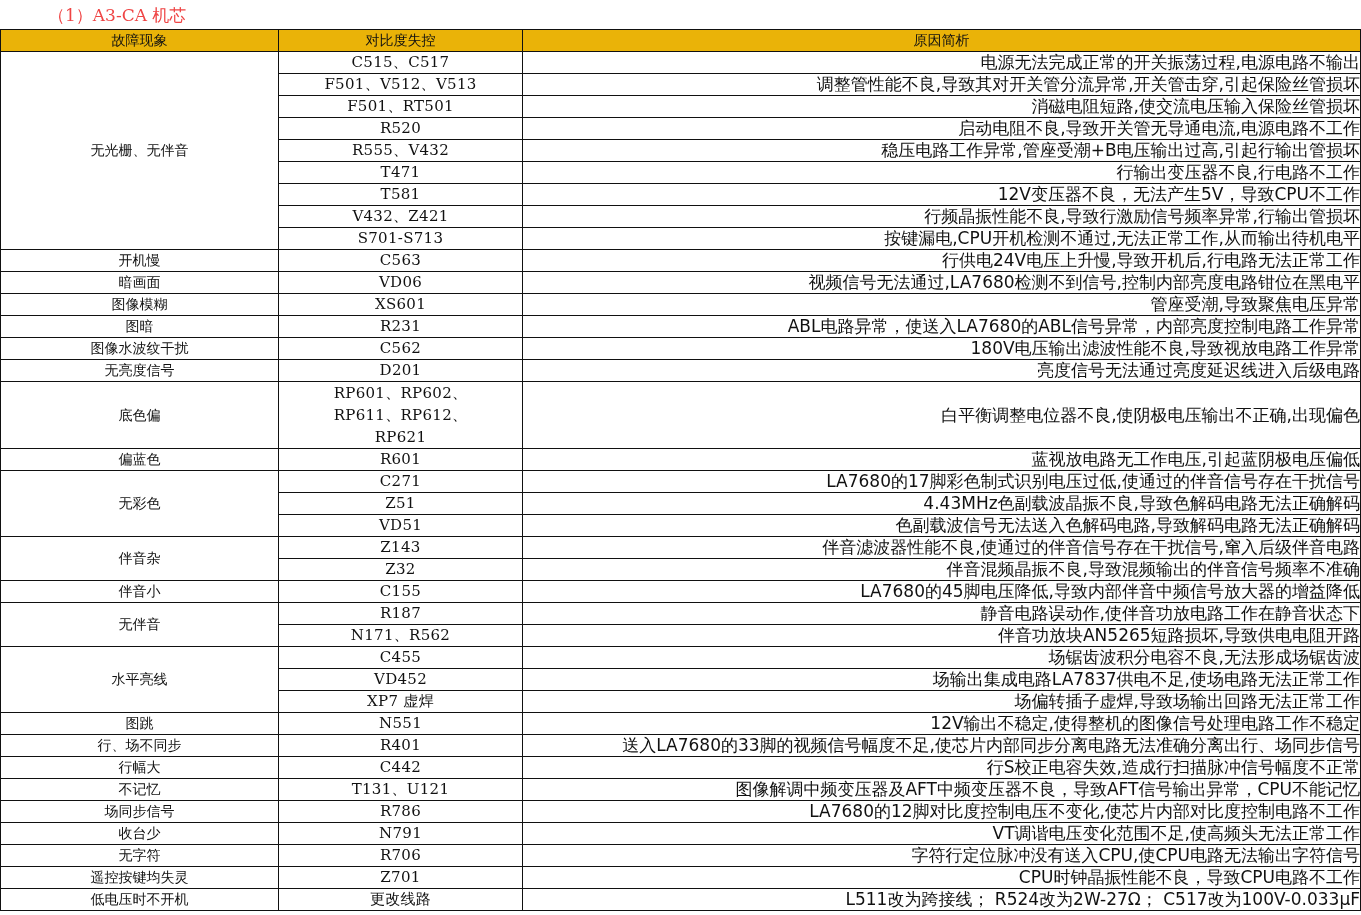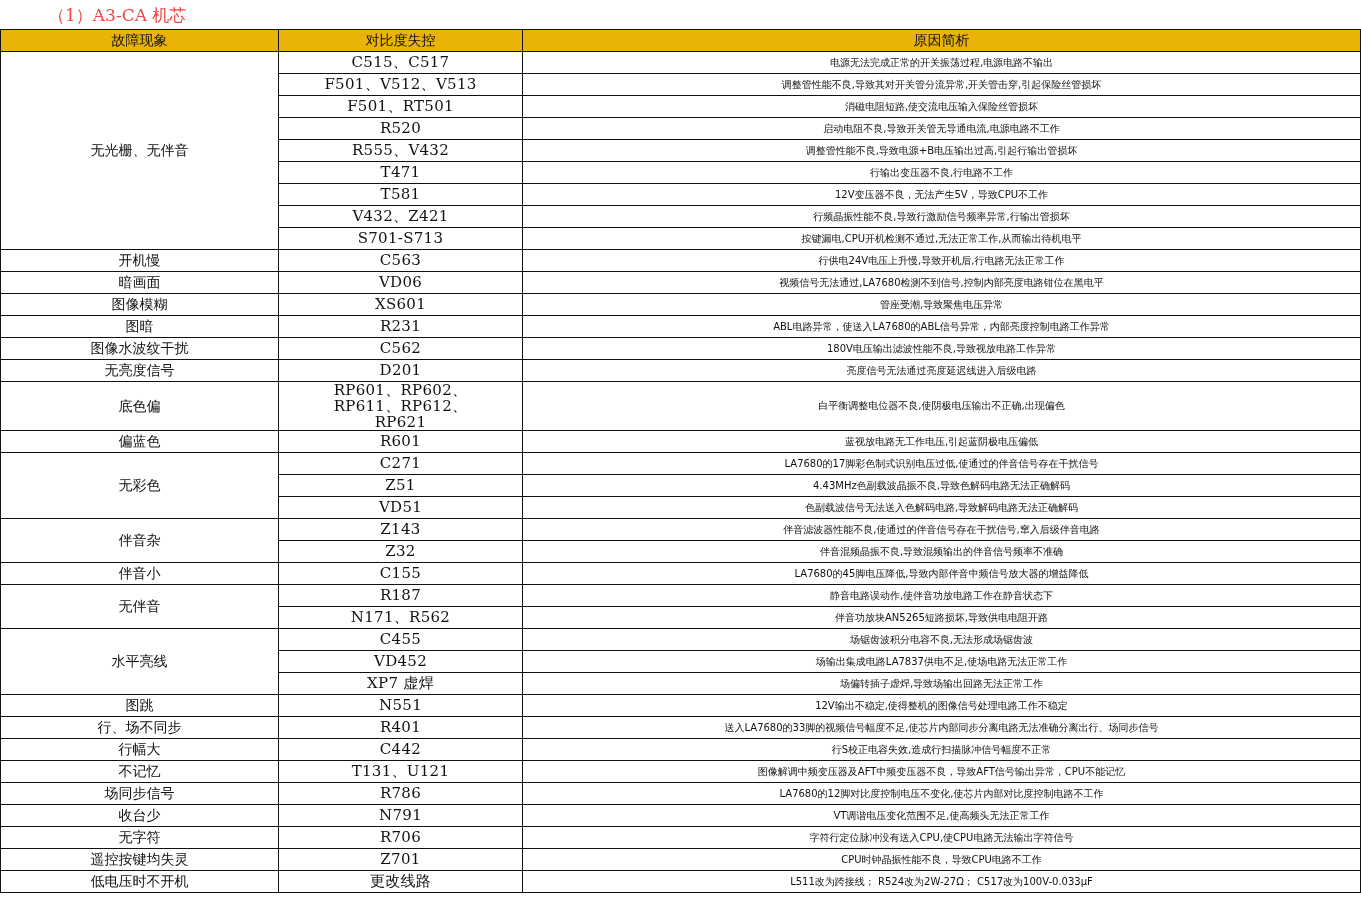--- a/index.html
+++ b/index.html
@@ -7,25 +7,25 @@
          font-family:"DejaVu Serif", "Liberation Serif", serif; color:#111; }
   .title { position:absolute; left:0; top:2px; height:26px; line-height:26px;
            font-size:17px; font-family:"DejaVu Serif","Liberation Serif",serif; color:#ef4444;padding-left:48px; }
   table.fault { position:absolute; left:0; top:29px; width:1360px;
                 border-collapse:collapse; table-layout:fixed; }
   table.fault th, table.fault td { border:1.5px solid #111; padding:0; overflow:hidden; white-space:nowrap; }
   table.fault th { background:#eab308; font-weight:normal; font-size:14px; height:21px;
                    font-family:"DejaVu Sans","Liberation Sans",sans-serif; text-align:center;margin-left:28px; }
   td.sym { text-align:center; font-size:14px; font-family:"DejaVu Sans","Liberation Sans",sans-serif;margin-top:24px; }
   td.pos { text-align:center; font-size:15px; font-family:"DejaVu Serif","Liberation Serif",serif; letter-spacing:0.3px; }
-  td.cause { text-align:center; font-size:10px; padding-left:12px;
+  td.cause { text-align:right; font-size:17px; padding-left:12px;
              font-family:"DejaVu Sans","Liberation Sans",sans-serif; }
   tr.r td { height:21px; line-height:21px; }
   tr.r2 td { height:44px; line-height:22px; }
-  td.pos.wrap { white-space:normal; line-height:16px; }
+  td.pos.wrap { white-space:normal; line-height:22px; }
 </style>
 </head>
 <body>
 
 <div class="title">（1）A3-CA 机芯</div>
 
 <table class="fault">
   <colgroup>
     <col style="width:278px">
     <col style="width:244px">
@@ -51,21 +51,21 @@
       <tr class="r">
         <td class="pos">F501、RT501</td>
         <td class="cause">消磁电阻短路,使交流电压输入保险丝管损坏</td>
       </tr>
       <tr class="r">
         <td class="pos">R520</td>
         <td class="cause">启动电阻不良,导致开关管无导通电流,电源电路不工作</td>
       </tr>
       <tr class="r">
         <td class="pos">R555、V432</td>
-        <td class="cause">调整管性能不良,导致电源+B电压输出过高,引起行输出管损坏</td>
+        <td class="cause">稳压电路工作异常,管座受潮+B电压输出过高,引起行输出管损坏</td>
       </tr>
       <tr class="r">
         <td class="pos">T471</td>
         <td class="cause">行输出变压器不良,行电路不工作</td>
       </tr>
       <tr class="r">
         <td class="pos">T581</td>
         <td class="cause">12V变压器不良，无法产生5V，导致CPU不工作</td>
       </tr>
       <tr class="r">

